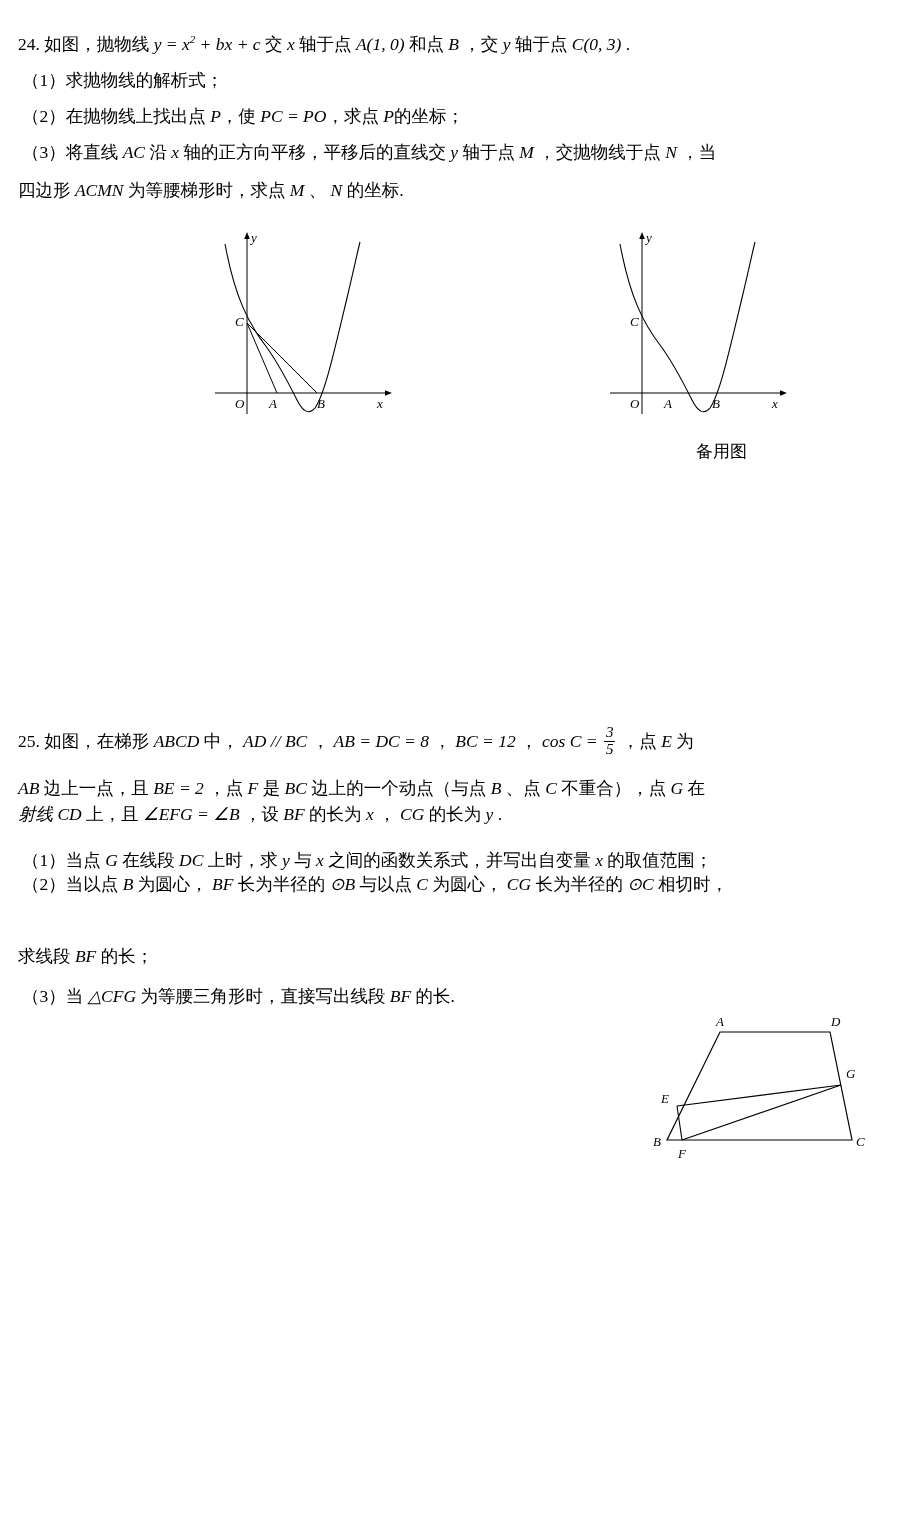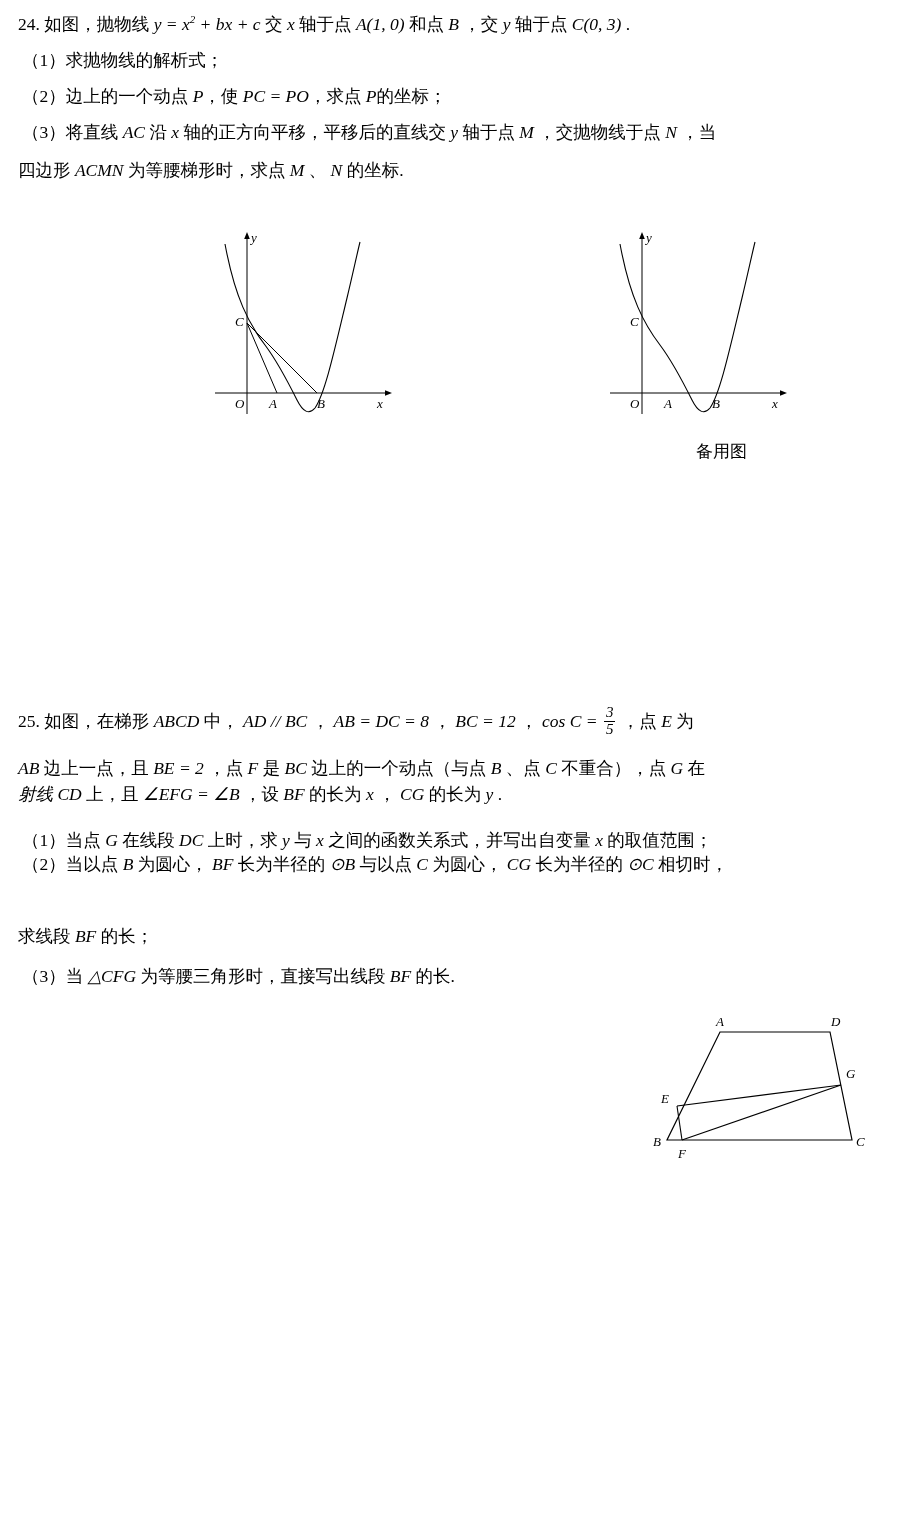--- a/index.html
+++ b/index.html
@@ -23,20 +23,21 @@
   }
   .line {
     font-size: 17.5px;
     line-height: 1.0;
     white-space: nowrap;
   }
   .blk {
     position: absolute;
     left: 18px;
     right: 18px;
+    margin-top: 20px;
   }
   i.v {
     font-family: "Liberation Serif", serif;
     font-style: italic;
   }
   .sup {
     font-size: 11px;
     vertical-align: super;
     font-style: italic;
   }
@@ -112,21 +113,21 @@
     <span>轴于点</span>
     <i class="v">C(0, 3)</i>
     <span>.</span>
   </div>
 
   <div class="blk line" style="top:52px;left:22px;">
     <span>（1）</span><span>求抛物线的解析式；</span>
   </div>
 
   <div class="blk line" style="top:88px;left:22px;">
-    <span>（2）</span><span>边上的一个动点</span>
+    <span>（2）</span><span>在抛物线上找出点</span>
     <i class="v">P</i><span>，使</span>
     <i class="v">PC = PO</i><span>，求点</span>
     <i class="v">P</i><span>的坐标；</span>
   </div>
 
   <div class="blk line" style="top:124px;left:22px;">
     <span>（3）</span><span>将直线</span>
     <i class="v">AC</i>
     <span>沿</span>
     <i class="v">x</i>

